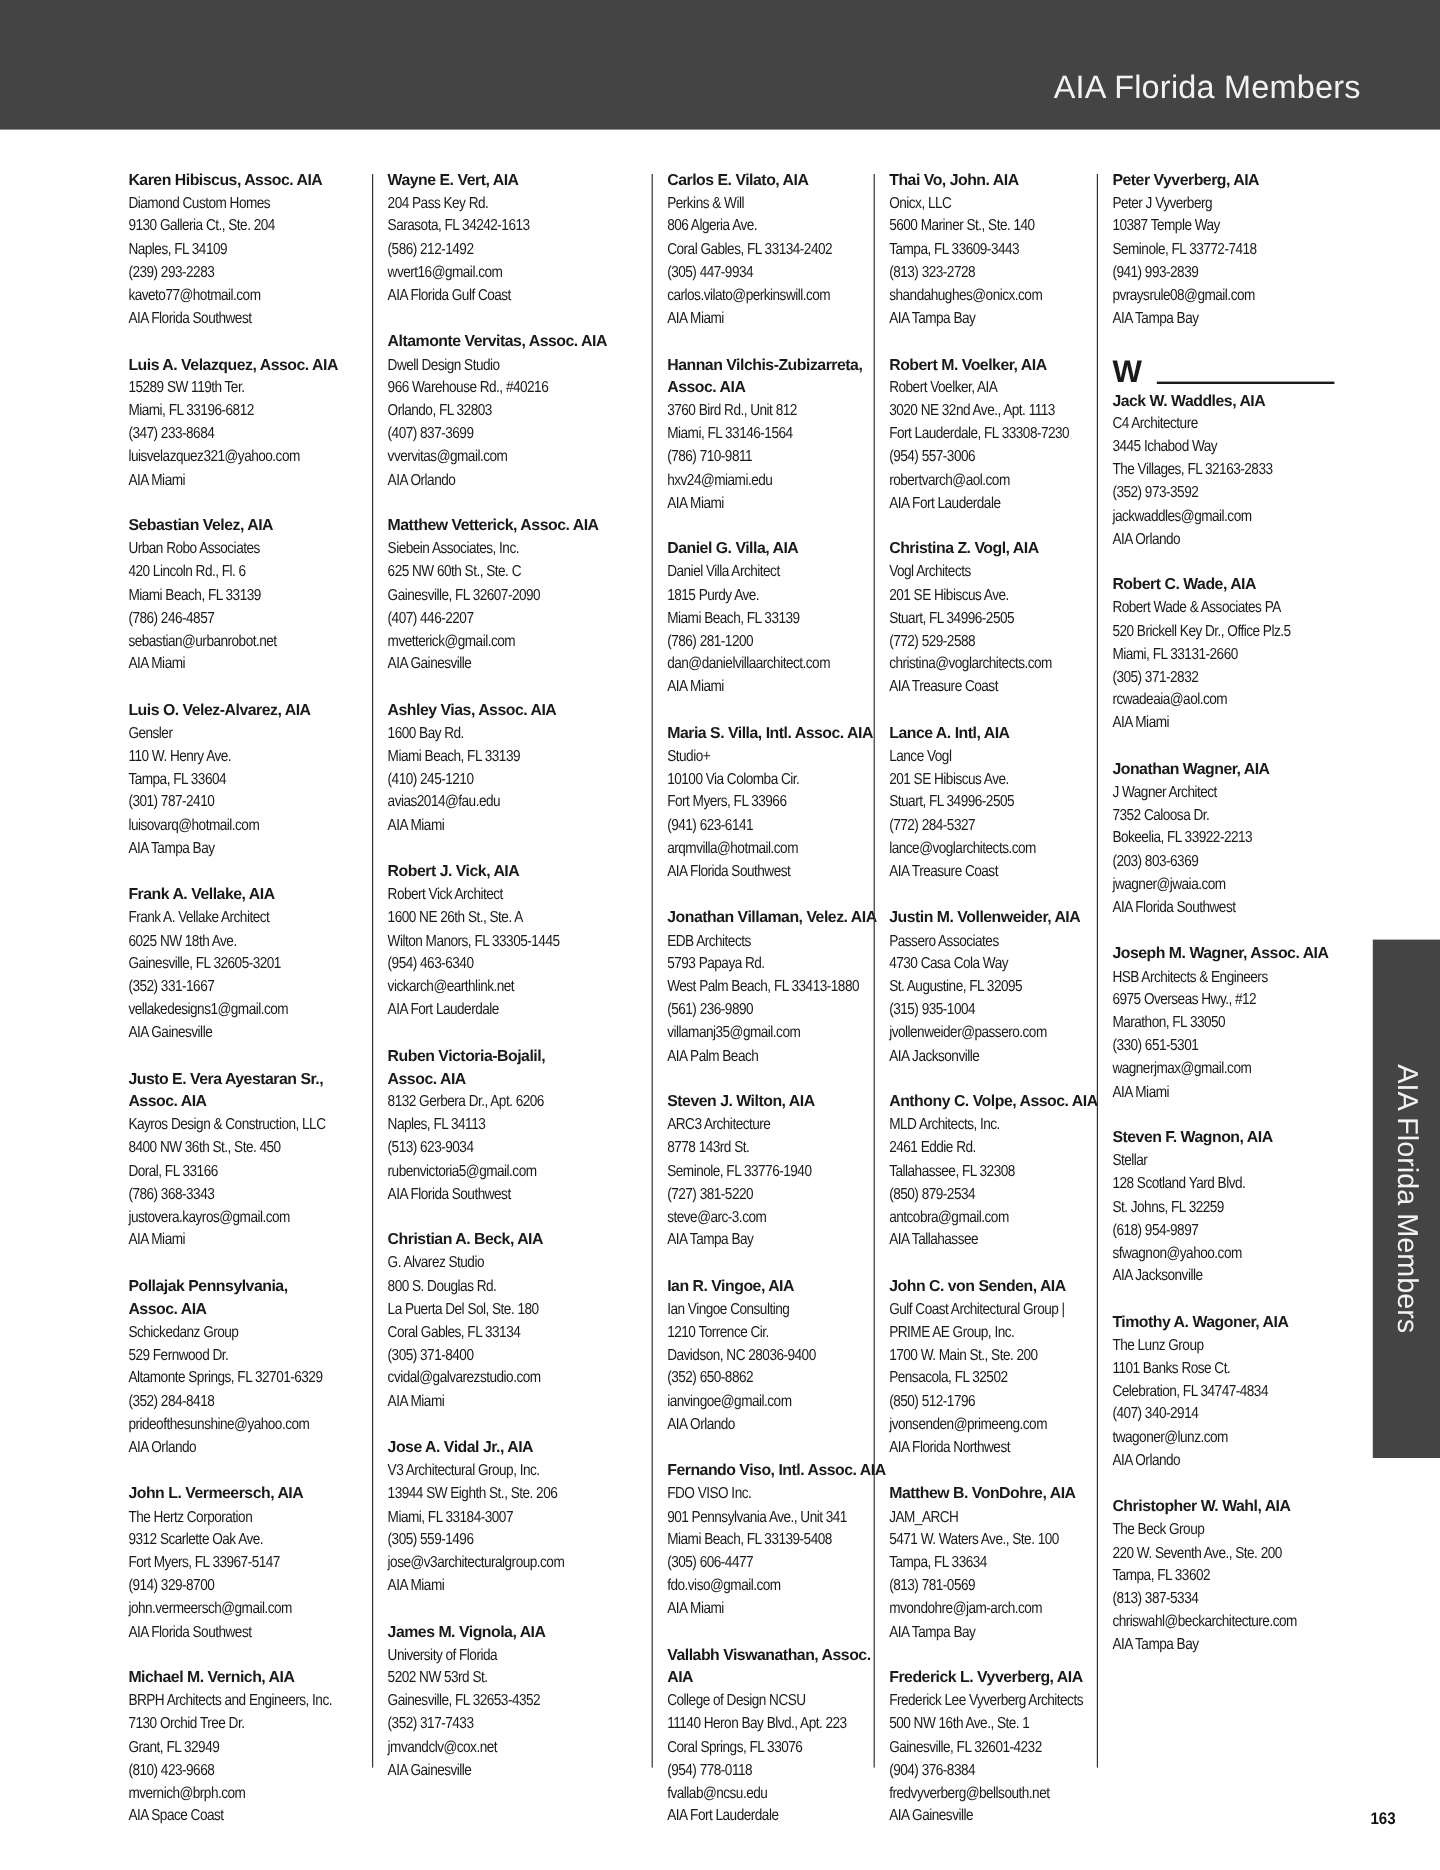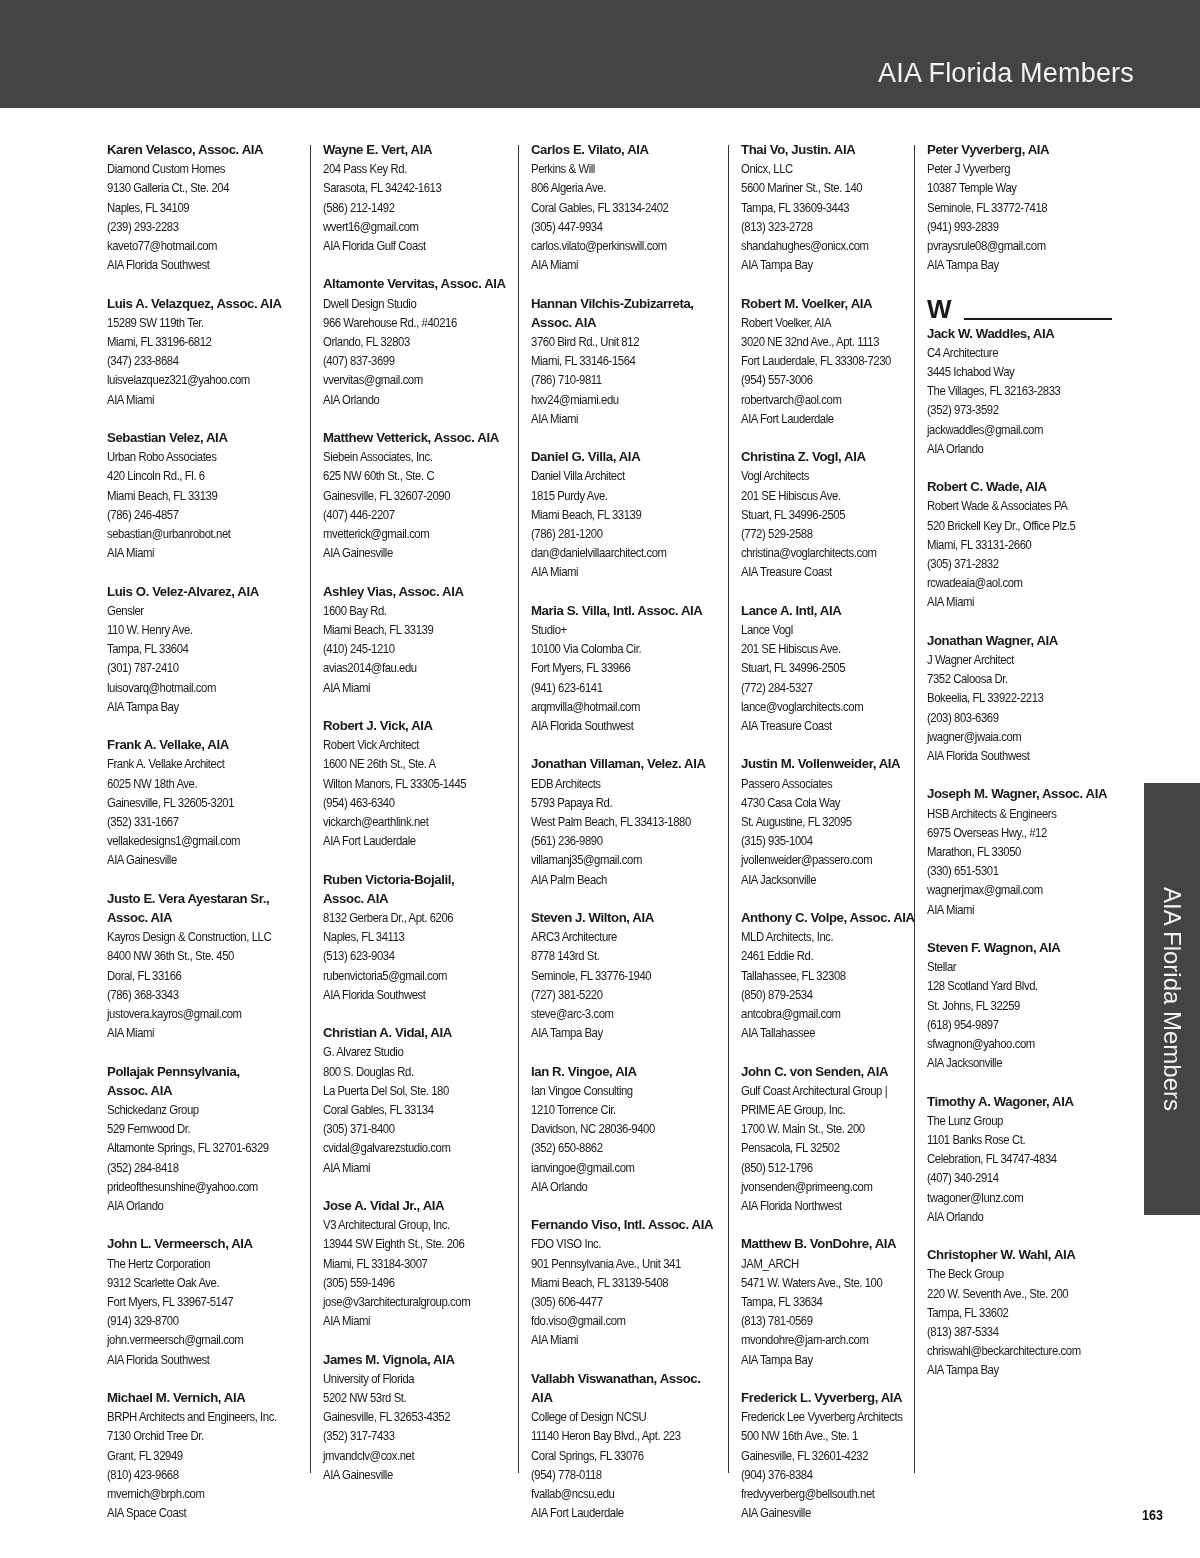--- a/index.html
+++ b/index.html
@@ -21,21 +21,21 @@
     position: absolute; top: 0;
     font-size: 13.2px; line-height: 19.2px;
     transform-origin: left top;
   }
   .col.divided::before {
     content: ""; position: absolute; left: -13px; top: 5px; width: 1px; height: 1328px;
     background: #333;
   }
   .col1 { left: 107px; width: 192px; }
   .col2 { left: 323px; width: 192px; }
-  .col3 { left: 531px; width: 192px; }
+  .col3 { left: 556px; width: 192px; }
   .col4 { left: 741px; width: 192px; }
   .col5 { left: 927px; width: 185px; }
 
   .entry { margin-bottom: 19.2px; }
   .entry .name { font-weight: bold; letter-spacing: -0.4px; display: block; }
   .entry .line { display: block; letter-spacing: -0.5px; white-space: nowrap; font-stretch: condensed; }
   .narrow { transform: scaleX(0.86); transform-origin: left top; display: inline-block; white-space: nowrap; }
 
   .letter-heading {
     display: flex; align-items: flex-end; margin: -4px 0 2px 0; height: 32px;
@@ -67,21 +67,21 @@
 </head>
 <body>
 
 <div class="header-band">
   <div class="header-title">AIA Florida Members</div>
 </div>
 
 <div class="columns">
   <div class="col col1">
       <div class="entry">
-        <span class="name">Karen Velasco, Assoc. AIA</span>
+        <span class="name">Karen Hibiscus, Assoc. AIA</span>
         <span class="line"><span class="narrow">Diamond Custom Homes</span></span>
         <span class="line"><span class="narrow">9130 Galleria Ct., Ste. 204</span></span>
         <span class="line"><span class="narrow">Naples, FL 34109</span></span>
         <span class="line"><span class="narrow">(239) 293-2283</span></span>
         <span class="line"><span class="narrow">kaveto77@hotmail.com</span></span>
         <span class="line"><span class="narrow">AIA Florida Southwest</span></span>
       </div>
       <div class="entry">
         <span class="name">Luis A. Velazquez, Assoc. AIA</span>
         <span class="line"><span class="narrow">15289 SW 119th Ter.</span></span>
@@ -203,21 +203,21 @@
       <div class="entry">
         <span class="name">Ruben Victoria-Bojalil,</span>
         <span class="name">Assoc. AIA</span>
         <span class="line"><span class="narrow">8132 Gerbera Dr., Apt. 6206</span></span>
         <span class="line"><span class="narrow">Naples, FL 34113</span></span>
         <span class="line"><span class="narrow">(513) 623-9034</span></span>
         <span class="line"><span class="narrow">rubenvictoria5@gmail.com</span></span>
         <span class="line"><span class="narrow">AIA Florida Southwest</span></span>
       </div>
       <div class="entry">
-        <span class="name">Christian A. Vidal, AIA</span>
+        <span class="name">Christian A. Beck, AIA</span>
         <span class="line"><span class="narrow">G. Alvarez Studio</span></span>
         <span class="line"><span class="narrow">800 S. Douglas Rd.</span></span>
         <span class="line"><span class="narrow">La Puerta Del Sol, Ste. 180</span></span>
         <span class="line"><span class="narrow">Coral Gables, FL 33134</span></span>
         <span class="line"><span class="narrow">(305) 371-8400</span></span>
         <span class="line"><span class="narrow">cvidal@galvarezstudio.com</span></span>
         <span class="line"><span class="narrow">AIA Miami</span></span>
       </div>
       <div class="entry">
         <span class="name">Jose A. Vidal Jr., AIA</span>
@@ -316,21 +316,21 @@
         <span class="line"><span class="narrow">College of Design NCSU</span></span>
         <span class="line"><span class="narrow">11140 Heron Bay Blvd., Apt. 223</span></span>
         <span class="line"><span class="narrow">Coral Springs, FL 33076</span></span>
         <span class="line"><span class="narrow">(954) 778-0118</span></span>
         <span class="line"><span class="narrow">fvallab@ncsu.edu</span></span>
         <span class="line"><span class="narrow">AIA Fort Lauderdale</span></span>
       </div>
     </div>
   <div class="col col4 divided">
       <div class="entry">
-        <span class="name">Thai Vo, Justin. AIA</span>
+        <span class="name">Thai Vo, John. AIA</span>
         <span class="line"><span class="narrow">Onicx, LLC</span></span>
         <span class="line"><span class="narrow">5600 Mariner St., Ste. 140</span></span>
         <span class="line"><span class="narrow">Tampa, FL 33609-3443</span></span>
         <span class="line"><span class="narrow">(813) 323-2728</span></span>
         <span class="line"><span class="narrow">shandahughes@onicx.com</span></span>
         <span class="line"><span class="narrow">AIA Tampa Bay</span></span>
       </div>
       <div class="entry">
         <span class="name">Robert M. Voelker, AIA</span>
         <span class="line"><span class="narrow">Robert Voelker, AIA</span></span>

